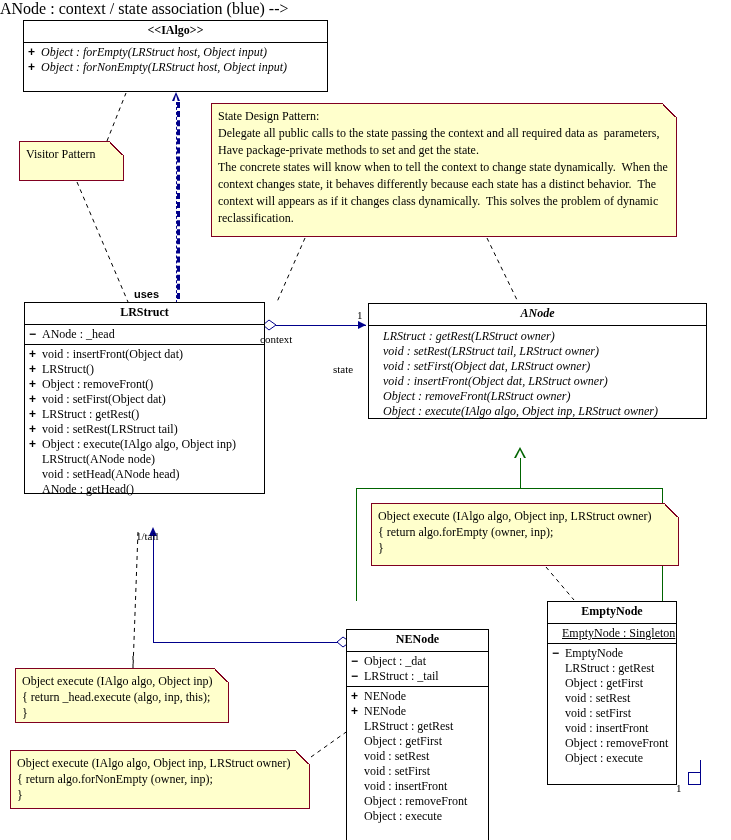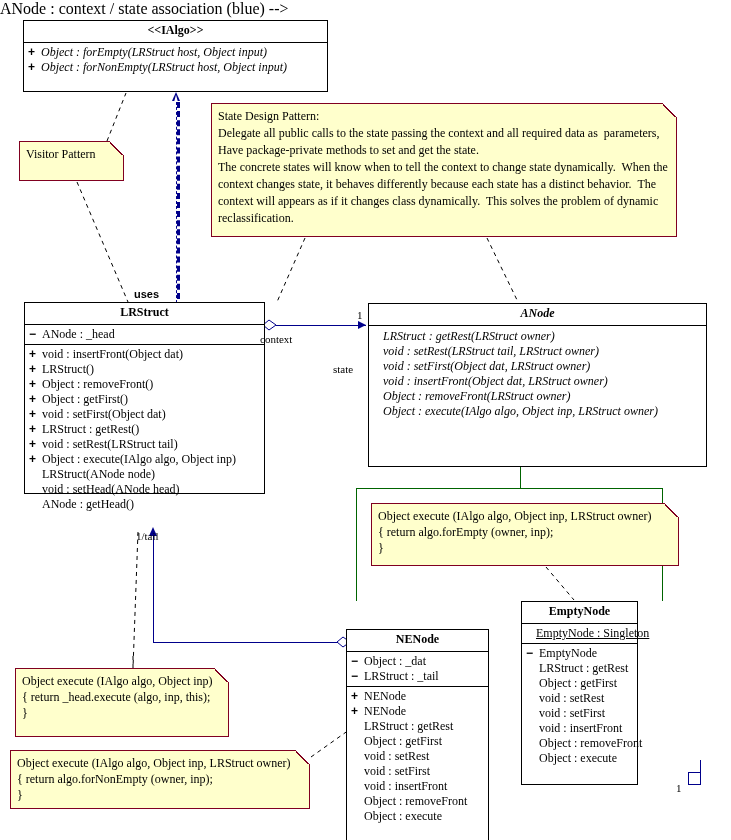--- a/index.html
+++ b/index.html
@@ -183,33 +183,32 @@
     <div class="cls-title">LRStruct</div>
     <div class="cls-compartment">
       <div class="uml-row">
         <span class="vis">−</span><span class="mem">ANode : _head</span>
       </div>
     </div>
     <div class="cls-compartment last">
       <div class="uml-row"><span class="vis">+</span><span class="mem">void : insertFront(Object dat)</span></div>
       <div class="uml-row"><span class="vis">+</span><span class="mem">LRStruct()</span></div>
       <div class="uml-row"><span class="vis">+</span><span class="mem">Object : removeFront()</span></div>
-      <div class="uml-row"><span class="vis">+</span><span class="mem">Object : getFirst()</span></div>
       <div class="uml-row"><span class="vis">+</span><span class="mem">void : setFirst(Object dat)</span></div>
       <div class="uml-row"><span class="vis">+</span><span class="mem">LRStruct : getRest()</span></div>
       <div class="uml-row"><span class="vis">+</span><span class="mem">void : setRest(LRStruct tail)</span></div>
       <div class="uml-row"><span class="vis">+</span><span class="mem">Object : execute(IAlgo algo, Object inp)</span></div>
       <div class="uml-row"><span class="vis none"></span><span class="mem">LRStruct(ANode node)</span></div>
       <div class="uml-row"><span class="vis none"></span><span class="mem">void : setHead(ANode head)</span></div>
       <div class="uml-row"><span class="vis none"></span><span class="mem">ANode : getHead()</span></div>
     </div>
   </div>
 
   
-  <div class="uml-class" id="cls-anode" style="left:368px; top:303px; width:339px; height:164px;">
+  <div class="uml-class" id="cls-anode" style="left:368px; top:303px; width:339px; height:116px;">
     <div class="cls-title italic">ANode</div>
     <div class="cls-compartment last" style="padding-top:3px;">
       <div class="uml-row italic" style="padding-left:14px;"><span class="mem">LRStruct : getRest(LRStruct owner)</span></div>
       <div class="uml-row italic" style="padding-left:14px;"><span class="mem">void : setRest(LRStruct tail, LRStruct owner)</span></div>
       <div class="uml-row italic" style="padding-left:14px;"><span class="mem">void : setFirst(Object dat, LRStruct owner)</span></div>
       <div class="uml-row italic" style="padding-left:14px;"><span class="mem">void : insertFront(Object dat, LRStruct owner)</span></div>
       <div class="uml-row italic" style="padding-left:14px;"><span class="mem">Object : removeFront(LRStruct owner)</span></div>
       <div class="uml-row italic" style="padding-left:14px;"><span class="mem">Object : execute(IAlgo algo, Object inp, LRStruct owner)</span></div>
     </div>
   </div>
@@ -228,21 +227,21 @@
       <div class="uml-row"><span class="vis none"></span><span class="mem">Object : getFirst</span></div>
       <div class="uml-row"><span class="vis none"></span><span class="mem">void : setRest</span></div>
       <div class="uml-row"><span class="vis none"></span><span class="mem">void : setFirst</span></div>
       <div class="uml-row"><span class="vis none"></span><span class="mem">void : insertFront</span></div>
       <div class="uml-row"><span class="vis none"></span><span class="mem">Object : removeFront</span></div>
       <div class="uml-row"><span class="vis none"></span><span class="mem">Object : execute</span></div>
     </div>
   </div>
 
   
-  <div class="uml-class" id="cls-emptynode" style="left:521px; top:601px; width:117px; height:184px;">
+  <div class="uml-class" id="cls-emptynode" style="left:547px; top:601px; width:130px; height:184px;">
     <div class="cls-title">EmptyNode</div>
     <div class="cls-compartment">
       <div class="uml-row underline" style="padding-left:14px;"><span class="mem">EmptyNode : Singleton</span></div>
     </div>
     <div class="cls-compartment last">
       <div class="uml-row"><span class="vis">−</span><span class="mem">EmptyNode</span></div>
       <div class="uml-row"><span class="vis none"></span><span class="mem">LRStruct : getRest</span></div>
       <div class="uml-row"><span class="vis none"></span><span class="mem">Object : getFirst</span></div>
       <div class="uml-row"><span class="vis none"></span><span class="mem">void : setRest</span></div>
       <div class="uml-row"><span class="vis none"></span><span class="mem">void : setFirst</span></div>
@@ -269,21 +268,21 @@
     <span class="note-line">reclassification.</span>
   </div>
 
   <div class="uml-note" id="note-empty-exec" style="left:371px; top:503px; width:308px; height:63px;">
     <span class="fold"></span>
     <span class="note-line">Object execute (IAlgo algo, Object inp, LRStruct owner)</span>
     <span class="note-line">{ return algo.forEmpty (owner, inp);</span>
     <span class="note-line">}</span>
   </div>
 
-  <div class="uml-note" id="note-lrstruct-exec" style="left:15px; top:668px; width:214px; height:69px;">
+  <div class="uml-note" id="note-lrstruct-exec" style="left:15px; top:668px; width:214px; height:55px;">
     <span class="fold"></span>
     <span class="note-line">Object execute (IAlgo algo, Object inp)</span>
     <span class="note-line">{ return _head.execute (algo, inp, this);</span>
     <span class="note-line">}</span>
   </div>
 
   <div class="uml-note" id="note-nenode-exec" style="left:10px; top:750px; width:300px; height:59px;">
     <span class="fold"></span>
     <span class="note-line">Object execute (IAlgo algo, Object inp, LRStruct owner)</span>
     <span class="note-line">{ return algo.forNonEmpty (owner, inp);</span>

